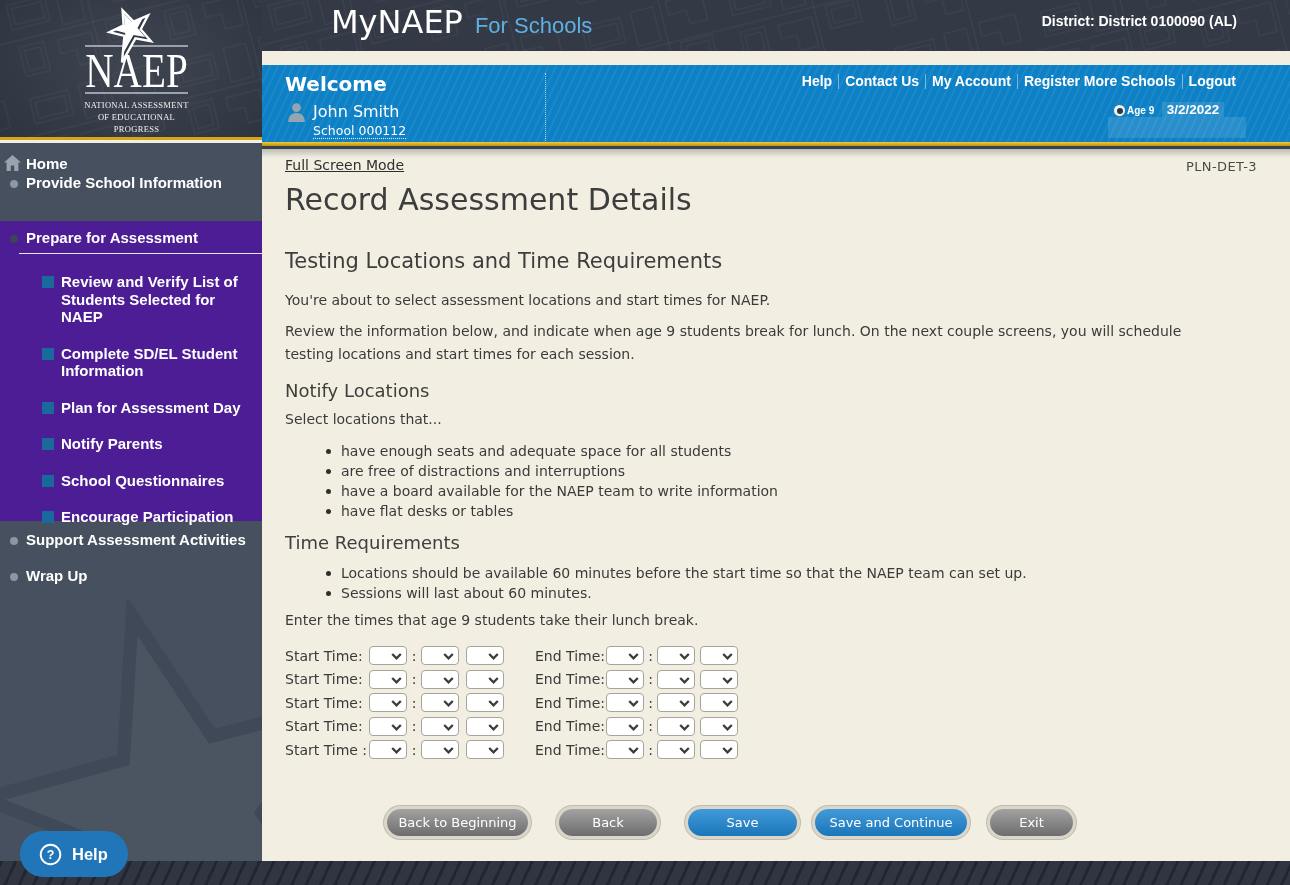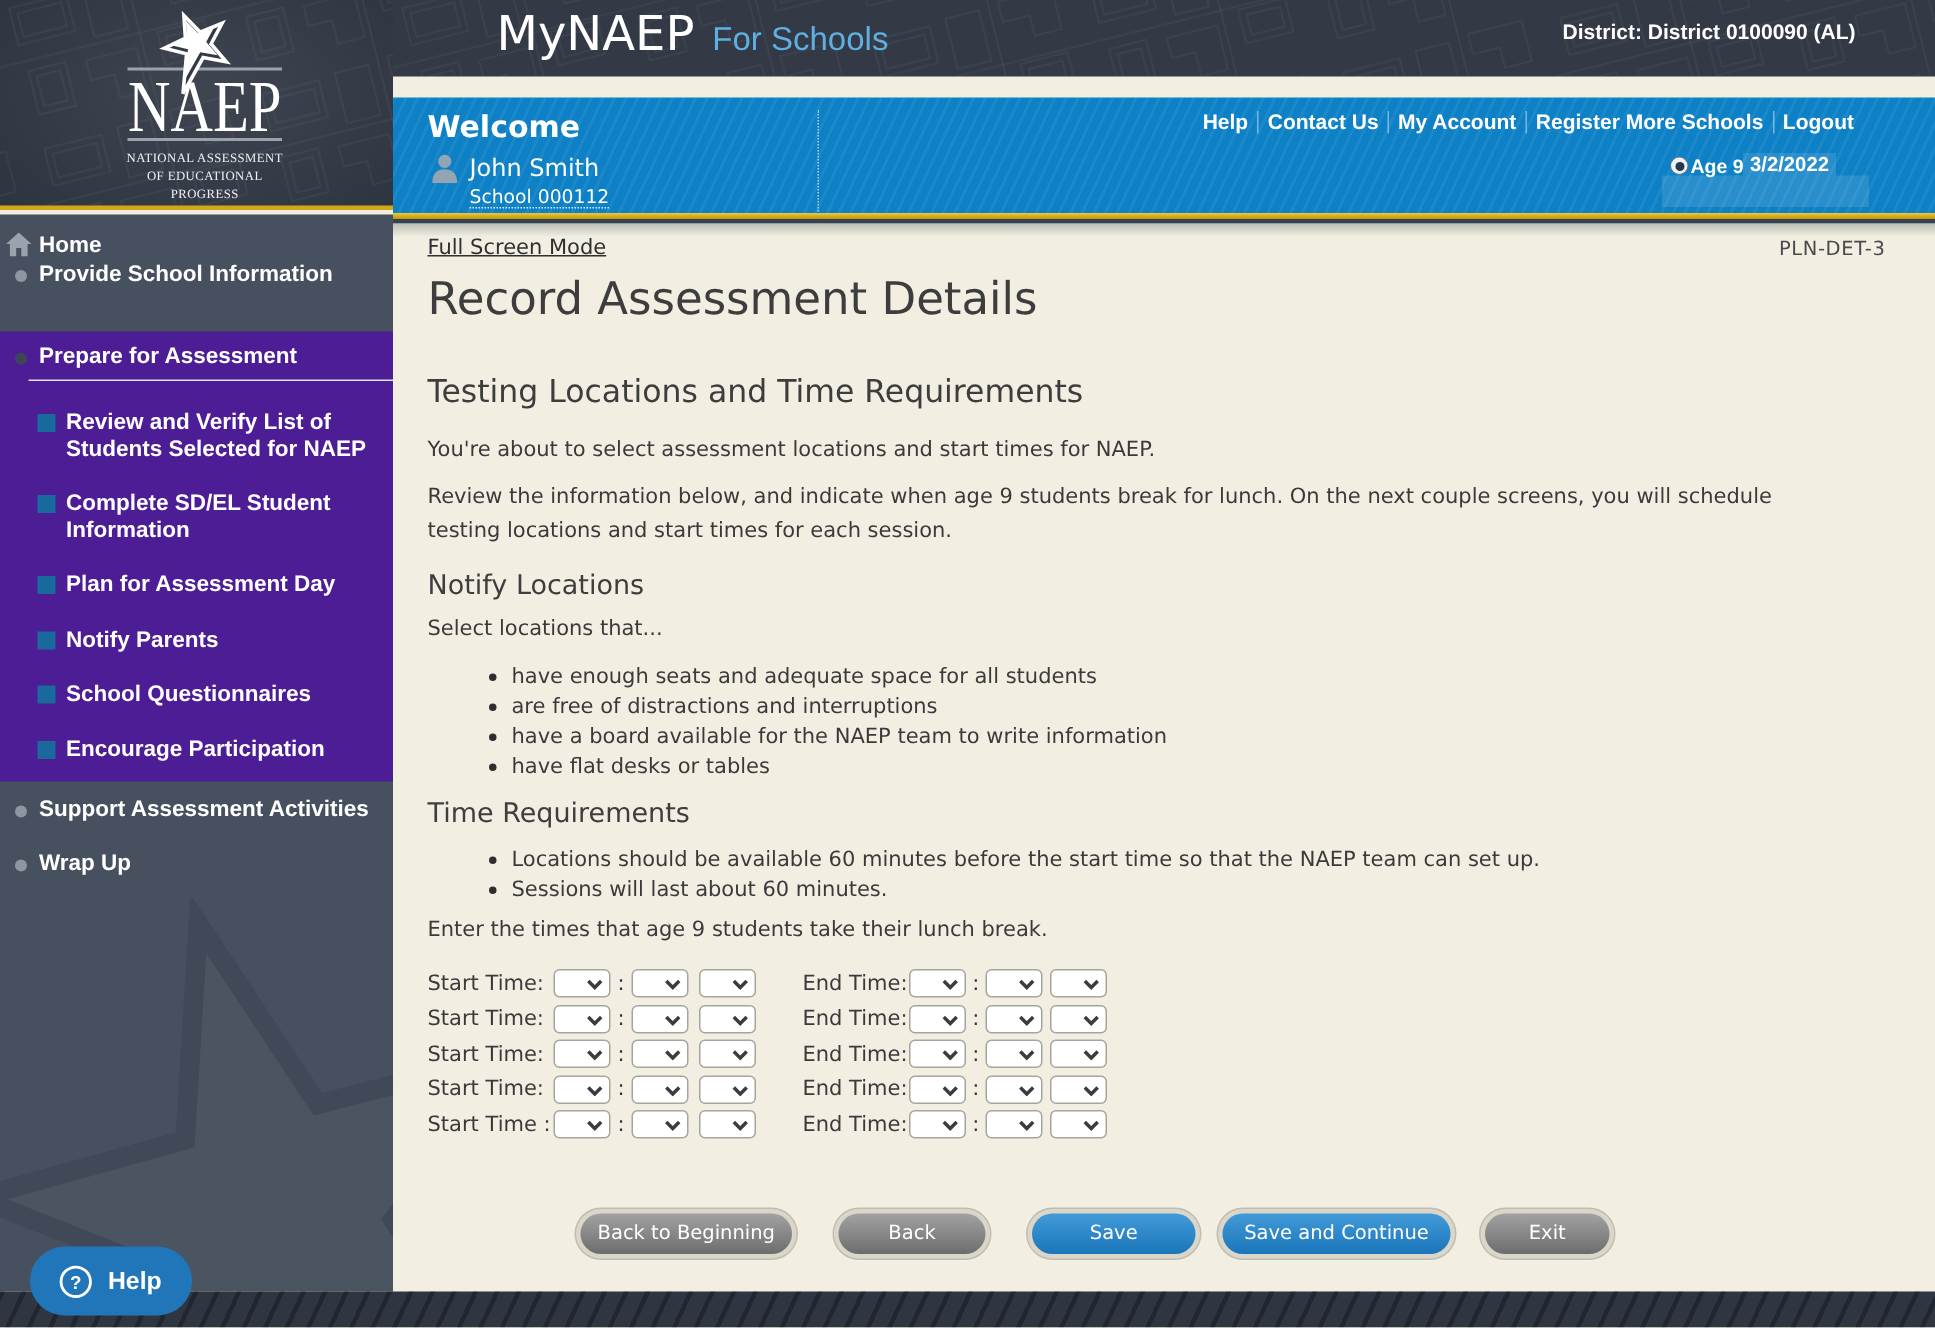--- a/index.html
+++ b/index.html
@@ -61,21 +61,21 @@
   .vsep { position:absolute; left:283px; top:8px; height:80px; width:0; border-left:1px dotted rgba(255,255,255,0.65); }
   .topmenu { position:absolute; right:50px; top:8px; display:flex; align-items:center; font-family:"Liberation Sans",sans-serif; }
   .topmenu a { color:#fff; font-size:14px; font-weight:bold; text-decoration:none; padding:0 4px; line-height:17px; }
   .topmenu .msep { width:1px; height:15px; background:rgba(205,230,245,0.55); margin:0 2px; }
   .session { position:absolute; left:0; top:0; width:1028px; height:91px; font-family:"Liberation Sans",sans-serif; }
   .radio {
     position:absolute; left:852px; top:40px; width:11px; height:11px; border-radius:50%;
     background:#eef2f4; box-shadow:0 0 0 1px rgba(90,120,140,0.55);
   }
   .radio .dot { position:absolute; left:2.5px; top:2.5px; width:6px; height:6px; border-radius:50%; background:#27374e; }
-  .age-label { position:absolute; left:865px; top:38px; color:#fff; font-size:13px; font-weight:bold; line-height:15px; }
+  .age-label { position:absolute; left:865px; top:38px; color:#fff; font-size:10px; font-weight:bold; line-height:15px; }
   .date-chip {
     position:absolute; left:900px; top:37px; width:62px; height:15px;
     background:rgba(255,255,255,0.11); color:#fff; font-size:13.5px; font-weight:bold;
     text-align:center; line-height:15px;
   }
   .session-panel { position:absolute; left:846px; top:52px; width:138px; height:21px; background:rgba(255,255,255,0.11); }
 
   
   .goldline { position:absolute; left:262px; top:142px; width:1028px; height:4px; background:linear-gradient(#eec93f,#bd9708); }
   .content-edge { position:absolute; left:262px; top:146px; width:1028px; height:3px; background:#3a404c; }
@@ -93,21 +93,21 @@
   .row-home { top:12px; }
   .row-provide { top:31px; }
   .row-support { top:388px; }
   .row-wrap { top:424px; }
   .home-ico { position:absolute; left:4px; top:0px; }
   .active-block { position:absolute; left:0; top:78px; width:262px; height:300px; background:#4c1d95; }
   .active-block .head { position:absolute; left:0; top:8px; width:262px; height:20px; color:#fff; font-size:15px; font-weight:bold; }
   .active-block .head .lbl { position:absolute; left:26px; top:0; line-height:17px; }
   .active-block .head .blt { position:absolute; left:10px; top:6px; width:8px; height:8px; border-radius:50%; background:#3c4656; }
   .active-block .hr { position:absolute; left:19px; top:32px; width:243px; height:1px; background:#dfe7ee; }
-  .sub-list { position:absolute; left:0; top:52px; width:262px; list-style:none; }
+  .sub-list { position:absolute; left:0; top:52px; width:262px; list-style:none;padding-left:17px; }
   .sub-list li { position:relative; padding-left:44px; padding-right:6px; margin-bottom:19px; color:#fff; font-size:15px; font-weight:bold; line-height:17.5px; }
   .sub-list li .sq { position:absolute; left:25px; top:3px; width:12px; height:12px; background:#19699c; }
   .side-arrow {
     position:absolute; left:262px; top:377px; width:0; height:0;
     border-left:14px solid #0e81c6; border-top:13px solid transparent; border-bottom:13px solid transparent;
   }
   .help-pill {
     position:absolute; left:20px; top:831px; width:108px; height:46px; border-radius:23px;
     background:#2176ba; display:flex; align-items:center; z-index:5; border:0; cursor:pointer;
     font-family:"Liberation Sans",sans-serif;

